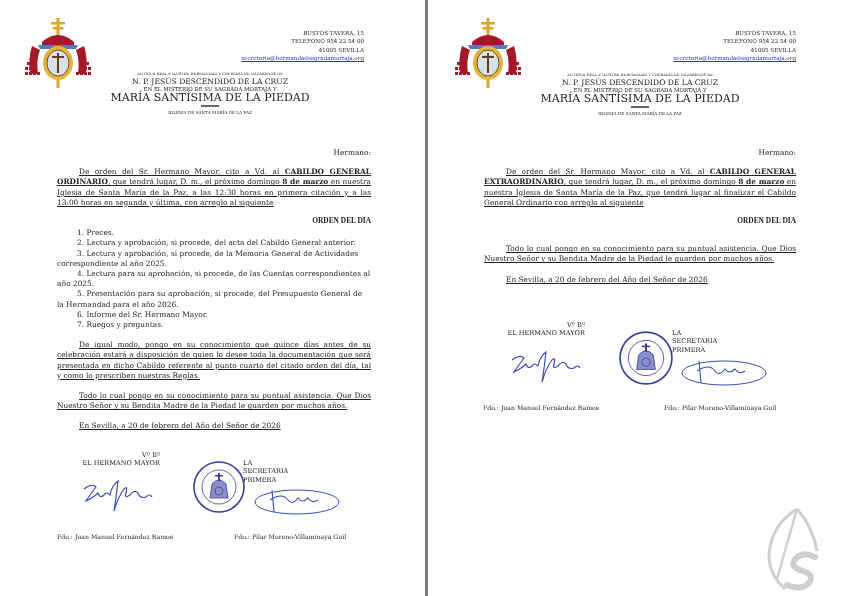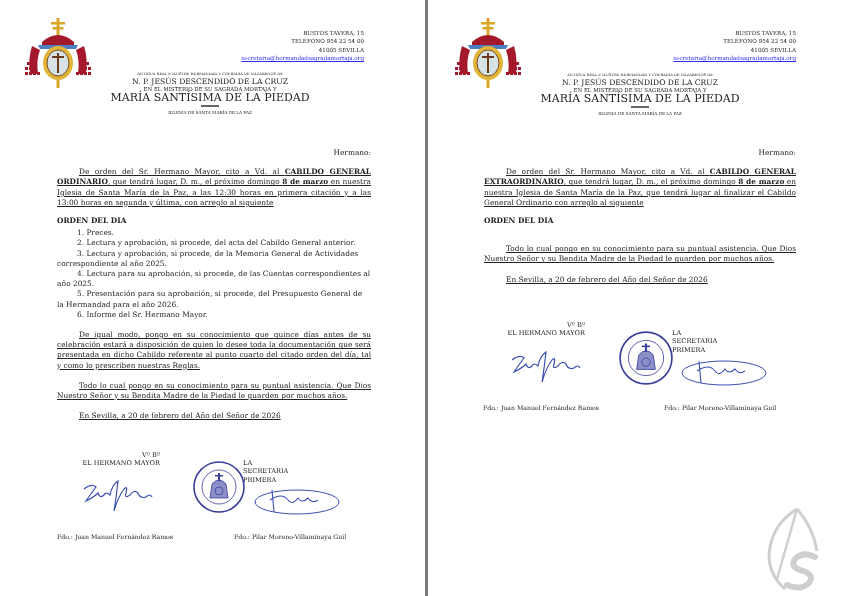--- a/index.html
+++ b/index.html
@@ -18,21 +18,21 @@
   .brotherhood .l1 { font-size: 7.6px; line-height: 9px; }
   .brotherhood .l2 { font-size: 5.4px; line-height: 7px; }
   .brotherhood .l3 { font-size: 11px; line-height: 9px; }
   .brotherhood .rule { width: 18px; height: 1.5px; background: #666; margin: 3px auto 3px; }
   .brotherhood .l4 { font-size: 4.2px; line-height: 6px; }
 
   .body { position: absolute; font-size: 7.4px; line-height: 10.2px; color: #222; }
   .salut { text-align: right; }
   .para { text-align: justify; text-indent: 22px; text-decoration: underline; }
   .para b { font-weight: bold; }
-  .heading { text-align: left; font-weight: bold; }
+  .heading { text-align: right; font-weight: bold; font-family: Liberation Serif, serif; }
   .item { text-indent: 20px; }
 
   .sigblock { position: absolute; font-size: 6.6px; color: #222; }
   .sig-left-title { position: absolute; text-align: right; line-height: 8.4px; }
   .sig-right-title { position: absolute; line-height: 8.4px; }
   .sig-left-name, .sig-right-name { position: absolute; font-size: 6.2px; white-space: nowrap; }
   .signature { position: absolute; }
   .seal { position: absolute; }
   .watermark { position: absolute; }
 </style>
@@ -98,20 +98,21 @@
     <div class="para"><span>De orden del Sr. Hermano Mayor, cito a Vd. al </span><b>CABILDO GENERAL ORDINARIO</b><span>, que tendrá lugar, D. m., el próximo domingo </span><b>8 de marzo</b><span> en nuestra Iglesia de Santa María de la Paz, a las 12:30 horas en primera citación y a las 13:00 horas en segunda y última, con arreglo al siguiente</span></div>
     <div style="height:8px;"></div>
     <div class="heading">ORDEN DEL DIA</div>
     <div style="height:2px;"></div>
     <div class="item">1. Preces.</div>
     <div class="item">2. Lectura y aprobación, si procede, del acta del Cabildo General anterior.</div>
     <div class="item">3. Lectura y aprobación, si procede, de la Memoria General de Actividades correspondiente al año 2025.</div>
     <div class="item">4. Lectura para su aprobación, si procede, de las Cuentas correspondientes al año 2025.</div>
     <div class="item">5. Presentación para su aprobación, si procede, del Presupuesto General de la Hermandad para el año 2026.</div>
     <div class="item">6. Informe del Sr. Hermano Mayor.</div>
+    <div class="item">7. Ruegos y preguntas.</div>
     <div style="height:10px;"></div>
     <div class="para">De igual modo, pongo en su conocimiento que quince días antes de su celebración estará a disposición de quien lo desee toda la documentación que será presentada en dicho Cabildo referente al punto cuarto del citado orden del día, tal y como lo prescriben nuestras Reglas.</div>
     <div style="height:10px;"></div>
     <div class="para">Todo lo cual pongo en su conocimiento para su puntual asistencia. Que Dios Nuestro Señor y su Bendita Madre de la Piedad le guarden por muchos años.</div>
     <div style="height:10px;"></div>
     <div class="para">En Sevilla, a 20 de febrero del Año del Señor de 2026</div>
   </div>
 
   <div class="sigblock">
     <div class="sig-left-title" style="left:80px; top:451px; width:80px;">

